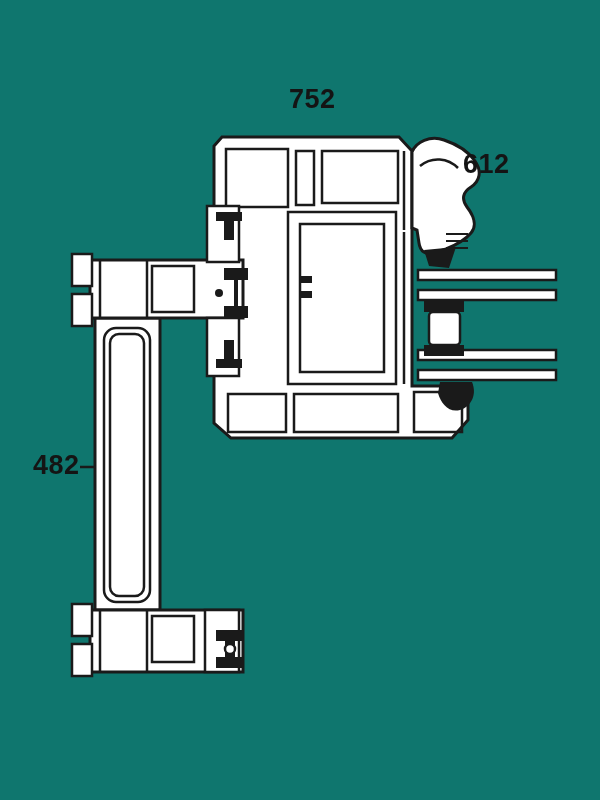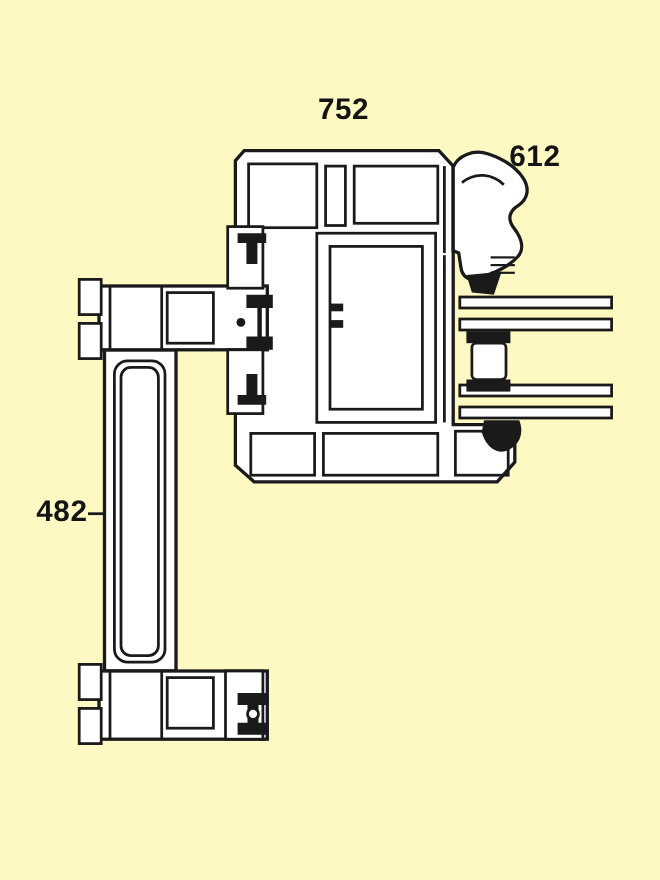--- a/index.html
+++ b/index.html
@@ -1,34 +1,34 @@
 <!DOCTYPE html>
 <html><head>
 <meta charset="utf-8">
 <style>
   html,body{margin:0;padding:0;background:#ffffff;}
   .canvas{
     position:relative;
     width:600px;height:800px;
-    background:#fef9c3;
+    background:#0f766e;
     overflow:hidden;
     font-family:"Liberation Sans",sans-serif;
   }
   .drawing{position:absolute;left:0;top:0;}
   .label{
     position:absolute;
     font-family:"Liberation Sans",sans-serif;
     font-weight:700;
     font-size:27px;
     color:#141414;
     letter-spacing:.5px;
     user-select:none;
   }
   .label-752{left:289px;top:84px;}
-  .label-612{left:463px;top:127px;}
+  .label-612{left:463px;top:149px;}
   .label-751{left:33px;top:450px;}
 </style>
 </head>
 <body>
 
 <div class="canvas">
 
   <svg class="drawing" width="600" height="800" viewBox="0 0 600 800">
 
     <g stroke="#1a1a1a" stroke-width="2.5" fill="#ffffff">

